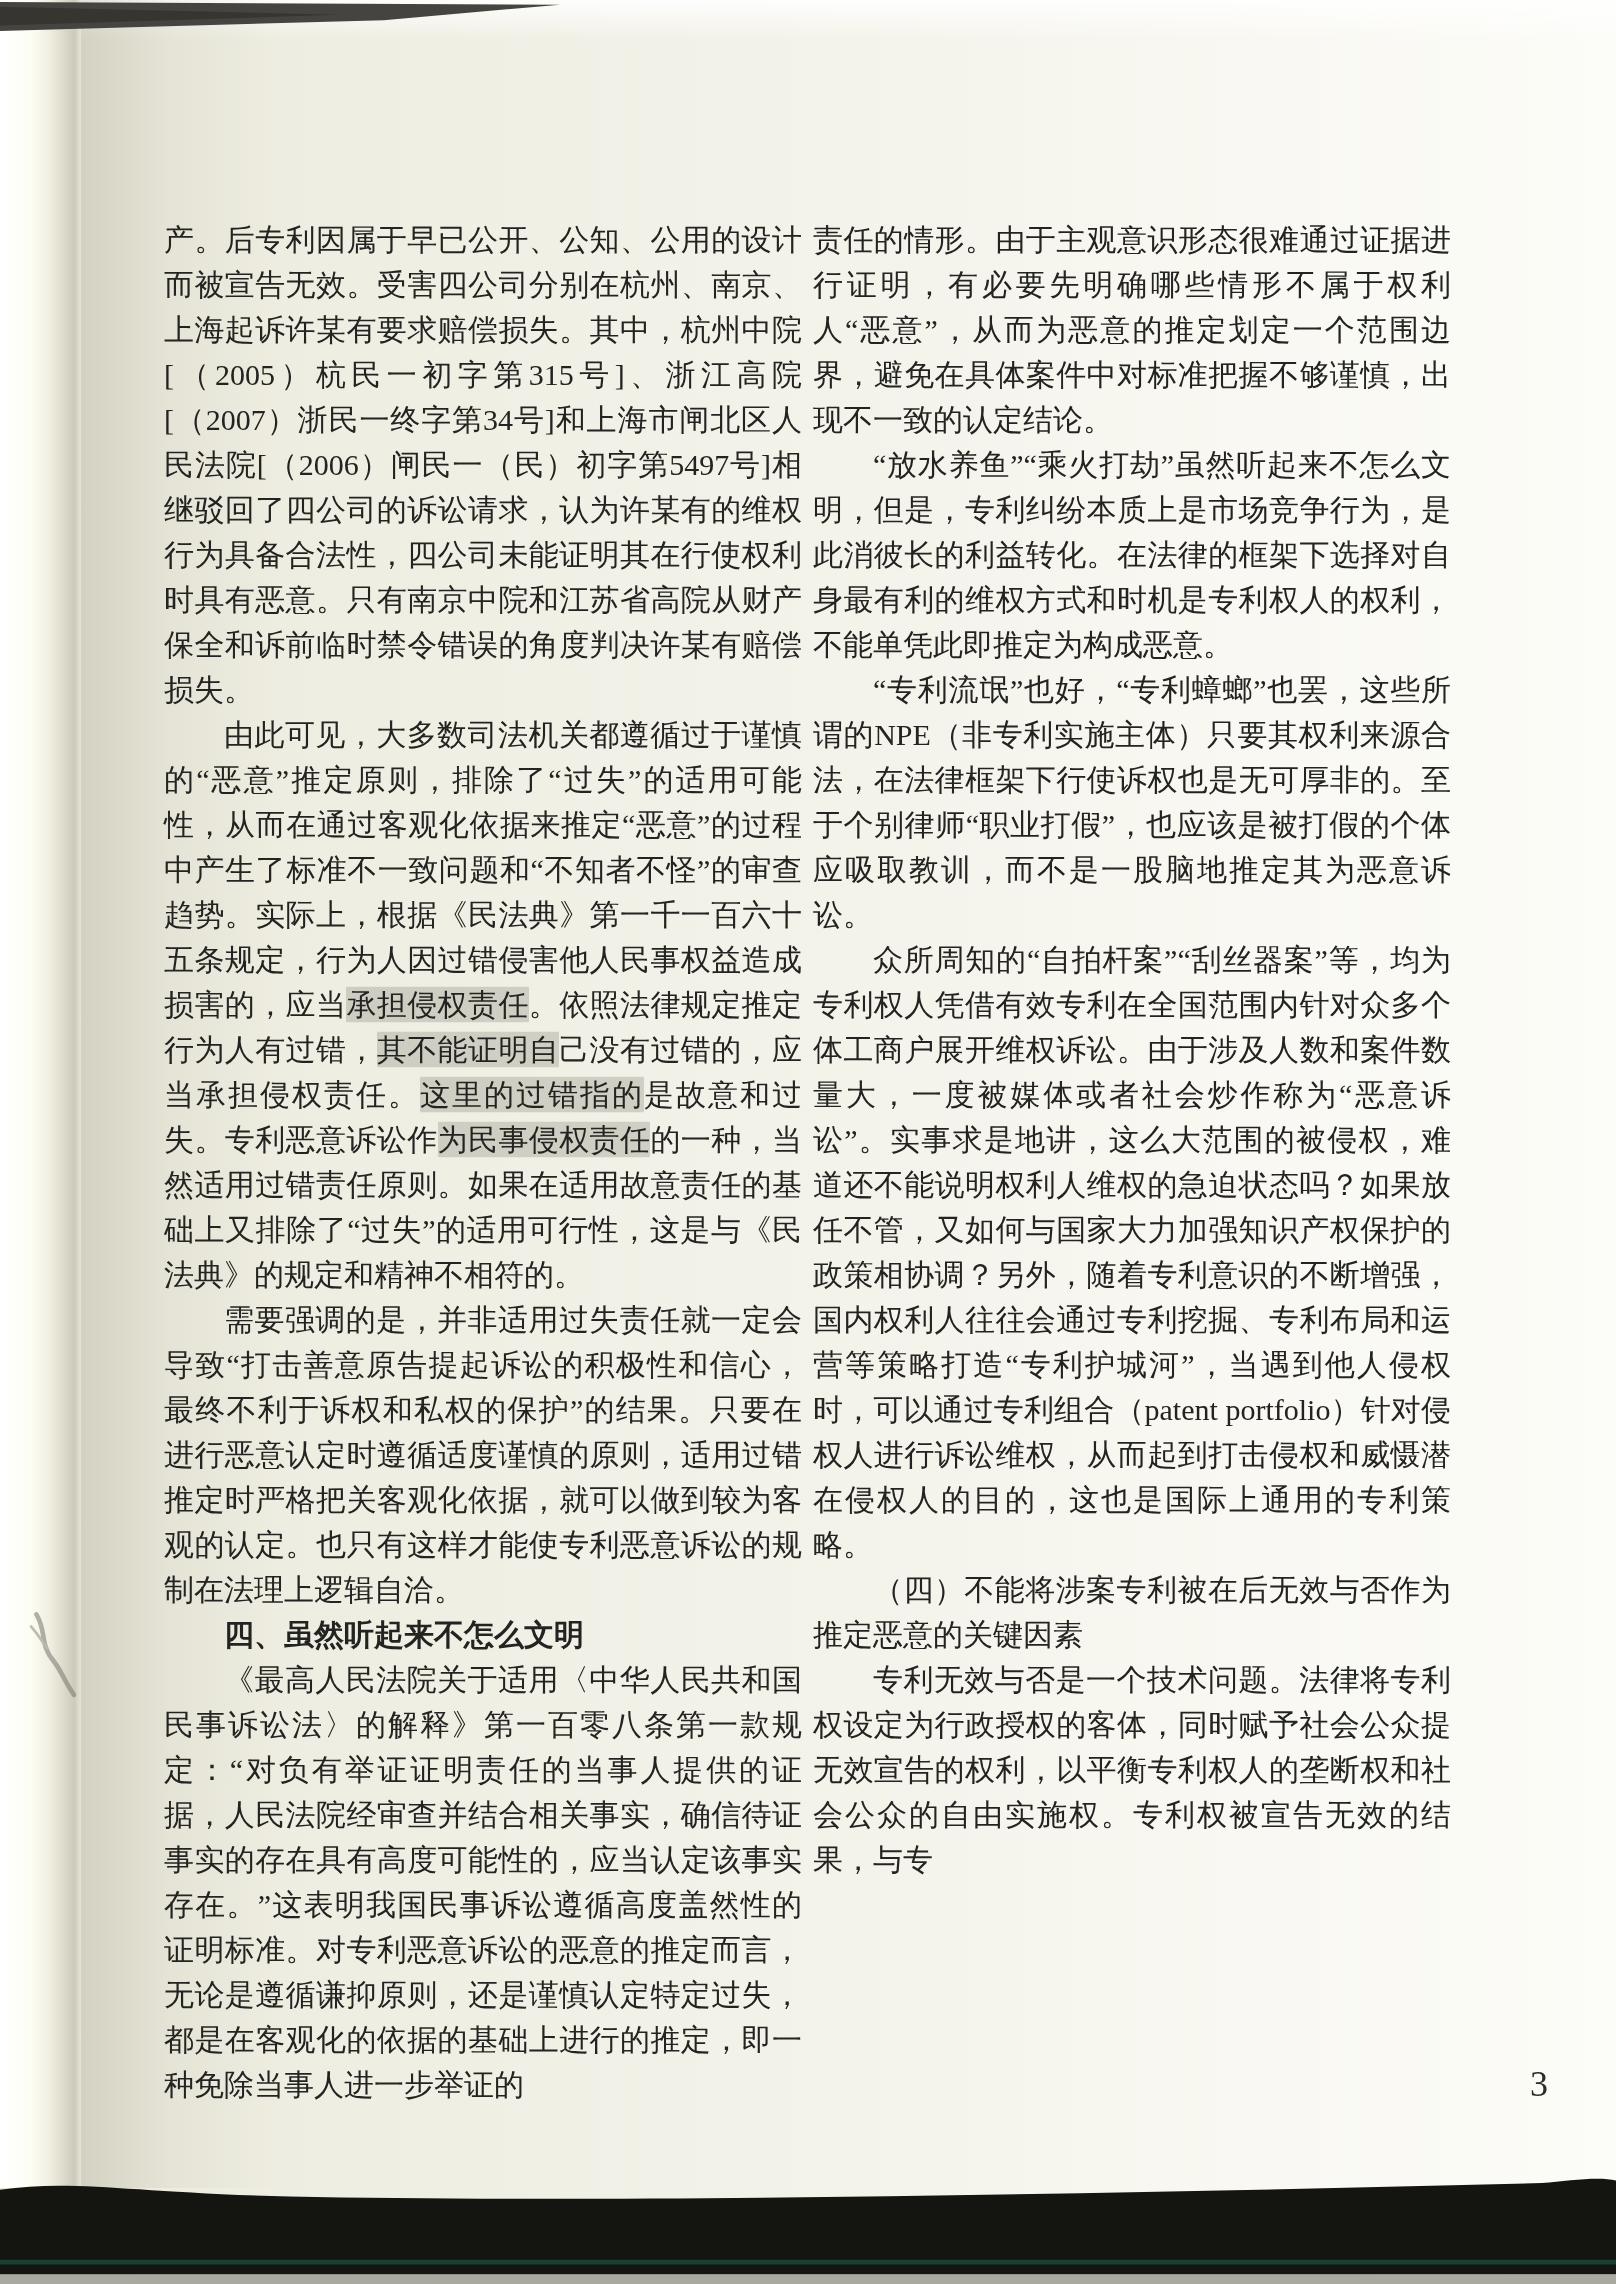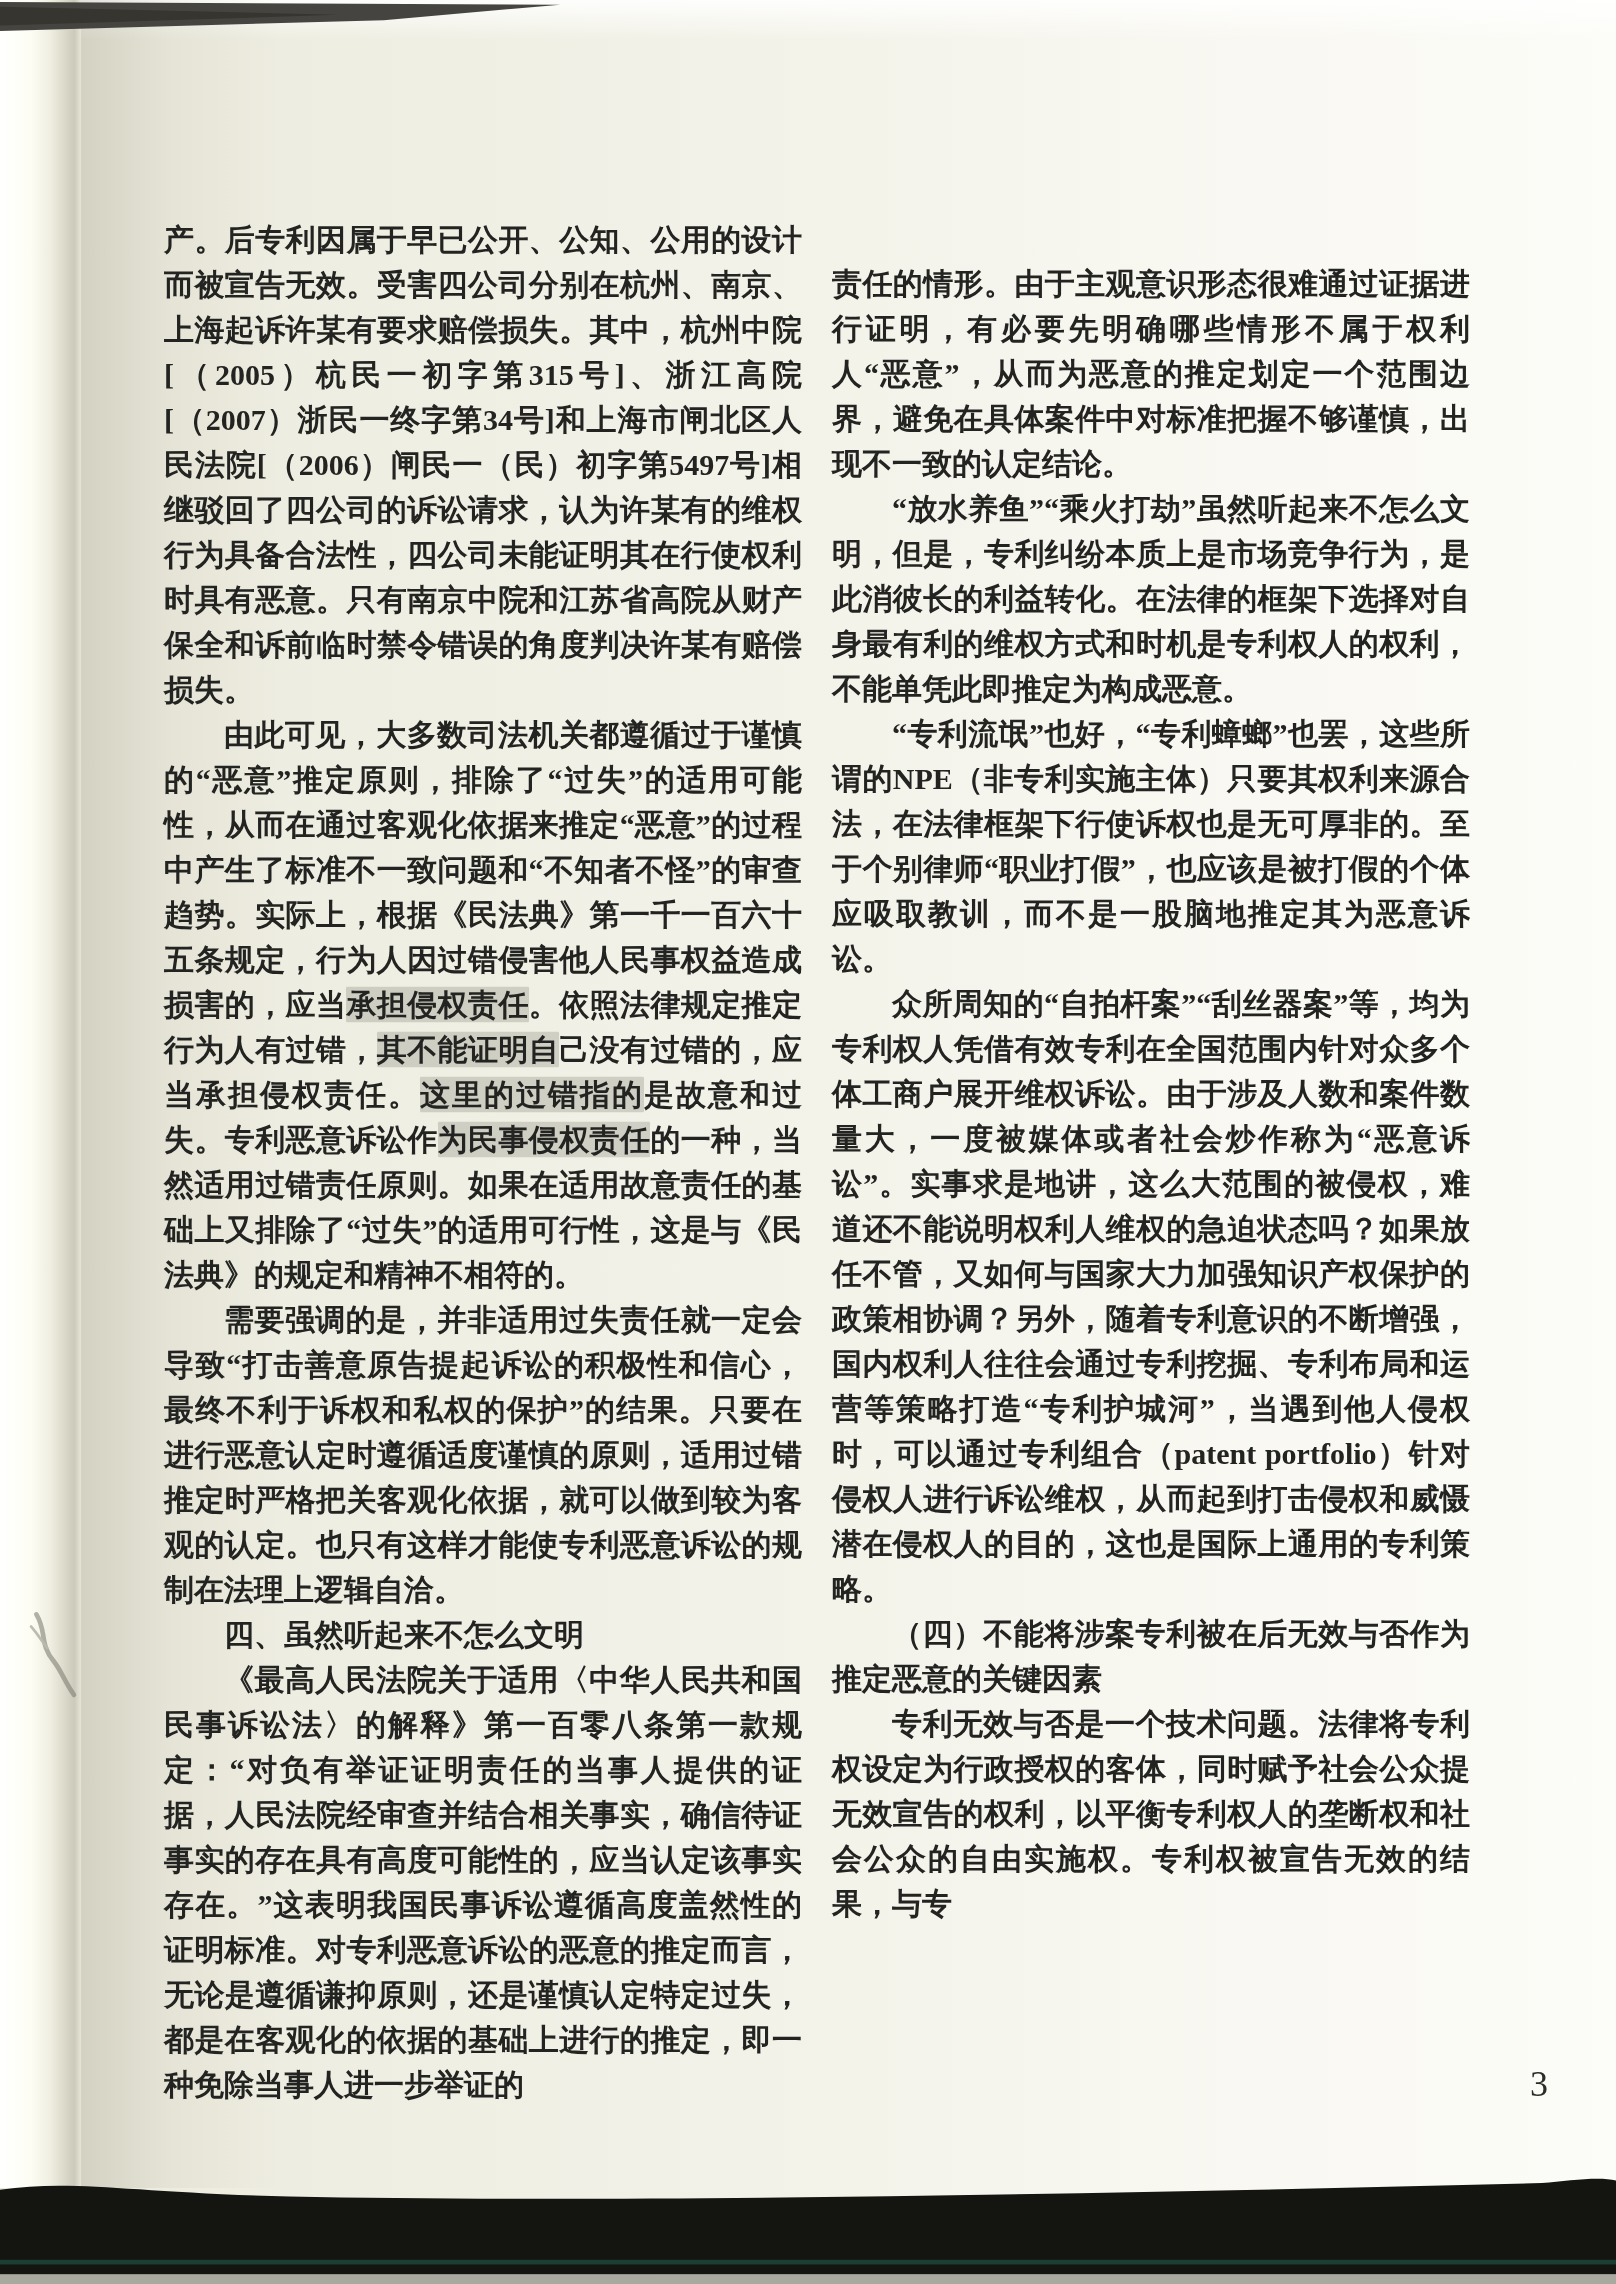--- a/index.html
+++ b/index.html
@@ -9,22 +9,22 @@
   
   .page-edge{position:absolute;left:0;top:0;width:81px;height:2188px;
     background:linear-gradient(90deg,#ffffff 0%,#fdfdf4 38%,#efeee1 62%,#d8d7c7 82%,#cbcabb 92%,#e6e5d6 100%);}
   .gutter-shadow{position:absolute;left:81px;top:0;width:202px;height:2188px;
     background:linear-gradient(90deg,rgba(120,118,95,.20),rgba(120,118,95,.07) 45%,rgba(120,118,95,0) 100%);}
   .top-white{position:absolute;left:0;top:0;width:1616px;height:40px;
     background:linear-gradient(180deg,rgba(255,255,255,.9),rgba(255,255,255,0));}
   .col{position:absolute;top:217px;width:638px;font-size:30px;line-height:45px;
     color:#232321;text-align:justify;letter-spacing:0;}
   .col-left{left:164px;}
-  .col-right{left:832px;margin-top:44px;}
-  p.para{margin:0;padding:0;font-weight:bold;}
+  .col-right{left:813px;}
+  p.para{margin:0;padding:0;}
   p.indent{text-indent:2em;}
   p.bold{font-weight:bold;}
   span.hl{background:rgba(112,112,102,.26);box-shadow:0 1.3px 0 rgba(112,112,102,.26),0 -1.3px 0 rgba(112,112,102,.26);border-radius:1.3px;}
   .page-number{position:absolute;left:1530px;top:2063px;font-size:36px;color:#2c2c2a;}
   .footer-svg{position:absolute;left:0;top:2175px;width:1616px;height:109px;}
   .wedge-svg{position:absolute;left:0;top:0;width:579px;height:35px;}
   .pencil-svg{position:absolute;left:24px;top:1609px;width:61px;height:94px;opacity:.55;}
 </style>
 </head>
 <body>

